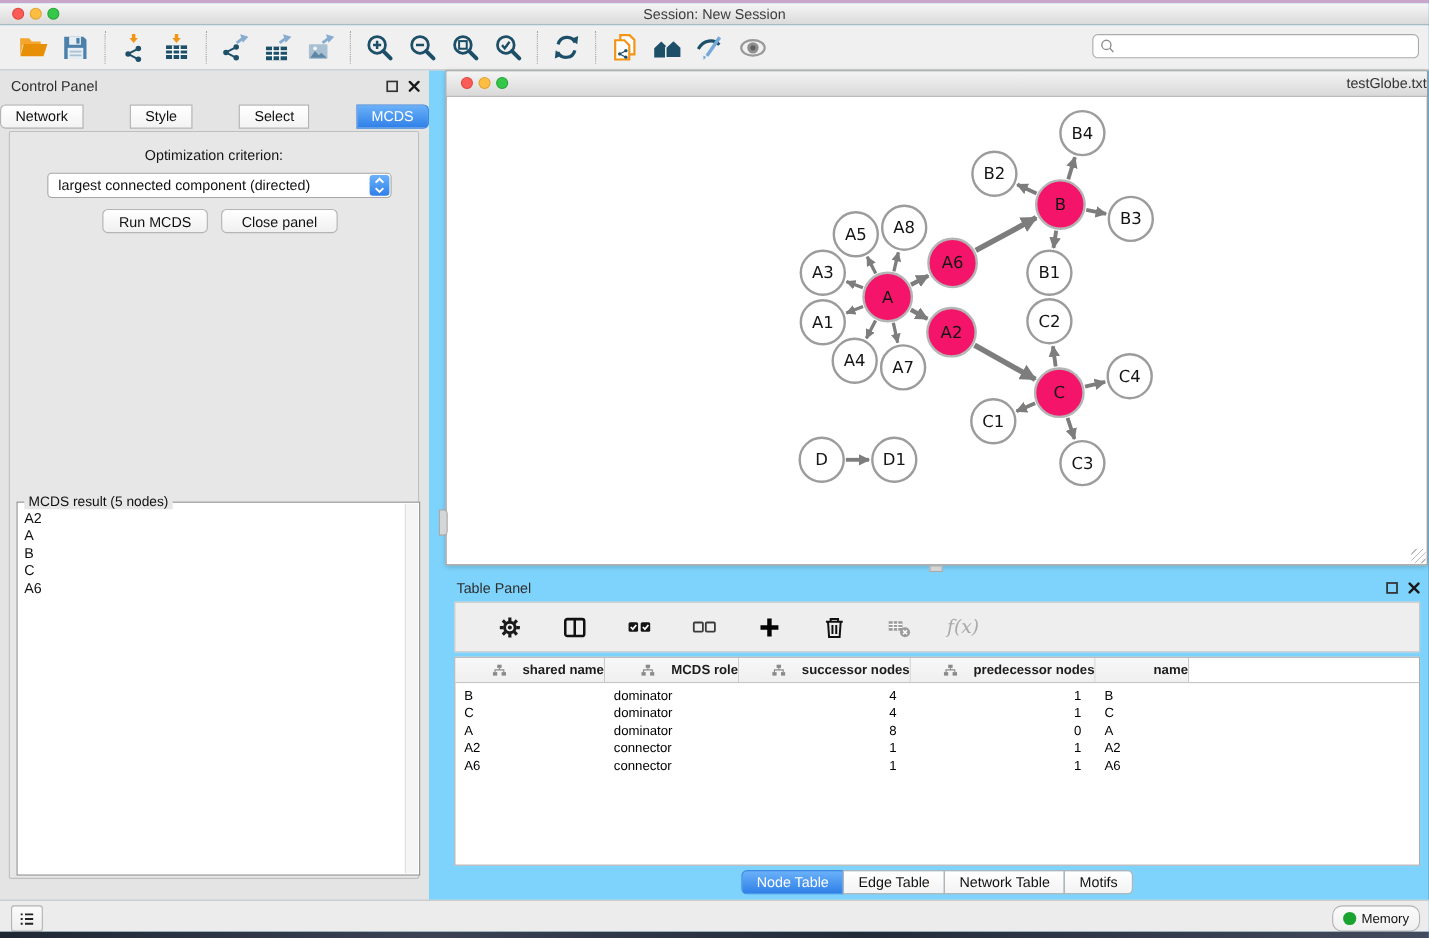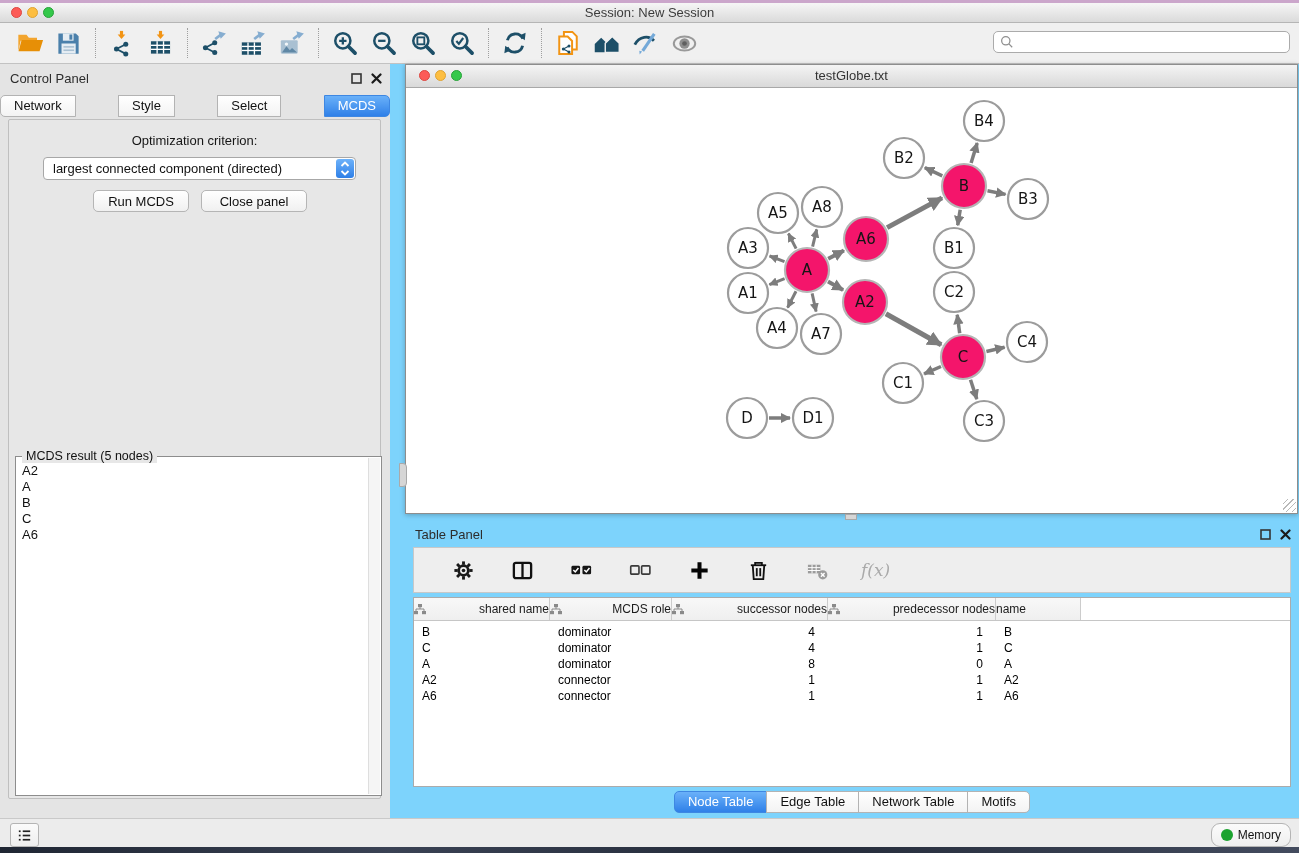--- a/index.html
+++ b/index.html
@@ -49,42 +49,42 @@
   .result-box{position:absolute;left:6px;top:336px;width:365px;bottom:2px;border:1px solid #8d8d8d;background:#fff;}
   .result-legend{position:absolute;left:6px;top:-8px;background:#e7e7e7;padding:0 4px;font-size:12.5px;color:#111;}
   .result-list{position:absolute;left:1px;right:13px;top:6px;bottom:1px;overflow:hidden;}
   .result-item{font-size:13px;color:#111;padding:1px 0 1px 5px;line-height:14px;}
   .result-scroll{position:absolute;right:1px;top:1px;bottom:1px;width:11px;background:#f5f5f5;border-left:1px solid #dedede;}
   
   .network-window{position:absolute;left:405px;top:64px;width:893px;height:450px;background:#fff;
                   border:1px solid #8d8d8d;box-sizing:border-box;box-shadow:0 1px 5px rgba(0,0,0,.25);}
   .nw-titlebar{position:absolute;left:0;top:0;right:0;height:22px;
                background:linear-gradient(#f4f4f4,#d9d9d9);border-bottom:1px solid #a8a8a8;}
-  .nw-titlebar .title{position:absolute;left:0;right:0;top:3px;text-align:center;font-size:13px;color:#333;}
+  .nw-titlebar .title{position:absolute;left:0;right:0;top:3px;text-align:right;font-size:13px;color:#333;}
   .nw-tl{position:absolute;top:5px;width:11px;height:11px;border-radius:50%;box-sizing:border-box;}
   .nw-tl.red{left:13px;background:#fc5b57;border:1px solid #dd4741;}
   .nw-tl.yellow{left:29px;background:#fdbe41;border:1px solid #dfa333;}
   .nw-tl.green{left:45px;background:#34c84a;border:1px solid #29a23a;}
   .nw-canvas{position:absolute;left:0;top:23px;right:0;bottom:0;padding-left:36px;}
   .nw-grip{position:absolute;right:1px;bottom:1px;width:13px;height:13px;
            background:repeating-linear-gradient(135deg,transparent 0 3px,#b9b9b9 3px 4px);}
   .splitter-v{position:absolute;left:399px;top:463px;width:8px;height:24px;background:#d6d6d6;
               border:1px solid #a9a9a9;border-radius:0 4px 4px 0;box-sizing:border-box;}
   .splitter-h{position:absolute;left:845px;top:514px;width:12px;height:6px;background:#d6d6d6;
               border:1px solid #a9a9a9;box-sizing:border-box;}
   
   .table-panel{position:absolute;left:405px;top:520px;width:894px;height:298px;}
   .tp-toolbar{position:absolute;left:8px;top:27px;width:878px;height:46px;background:#eee;
               border:1px solid #c8c8c8;box-sizing:border-box;display:flex;align-items:center;padding-left:9px;}
   .tp-btn{width:37px;height:34px;display:flex;align-items:center;justify-content:center;margin-left:22px;}
   .tp-table{position:absolute;left:8px;top:77px;width:878px;height:190px;background:#fff;
             border:1px solid #ababab;box-sizing:border-box;overflow:hidden;}
   .th-row{display:flex;height:22px;border-bottom:1px solid #c6c6c6;}
   .th{box-sizing:border-box;border-right:1px solid #ccc;background:linear-gradient(#f8f8f8,#efefef);
-      display:flex;align-items:center;justify-content:space-between;gap:15px;font-size:12px;color:#1c1c1c;}
+      display:flex;align-items:center;justify-content:flex-end;gap:15px;font-size:12px;color:#1c1c1c;font-weight:bold;}
   .tbody{padding-top:3px;}
   .tr{display:flex;height:16px;font-size:12px;color:#000;}
   .td{box-sizing:border-box;padding:0 8px;line-height:16px;white-space:nowrap;}
   .td.right{text-align:right;padding-right:13px;}
   .tp-tabs{position:absolute;left:0;bottom:5px;width:100%;display:flex;justify-content:center;}
   
   .statusbar{position:absolute;left:0;top:818px;width:100%;height:29px;background:#ececec;
              border-top:1px solid #c9c9c9;box-sizing:border-box;}
   .sb-btn{position:absolute;left:10px;top:4px;width:27px;height:22px;background:linear-gradient(#fbfbfb,#eee);
           border:1px solid #b4b4b4;border-radius:3px;display:flex;align-items:center;justify-content:center;}

